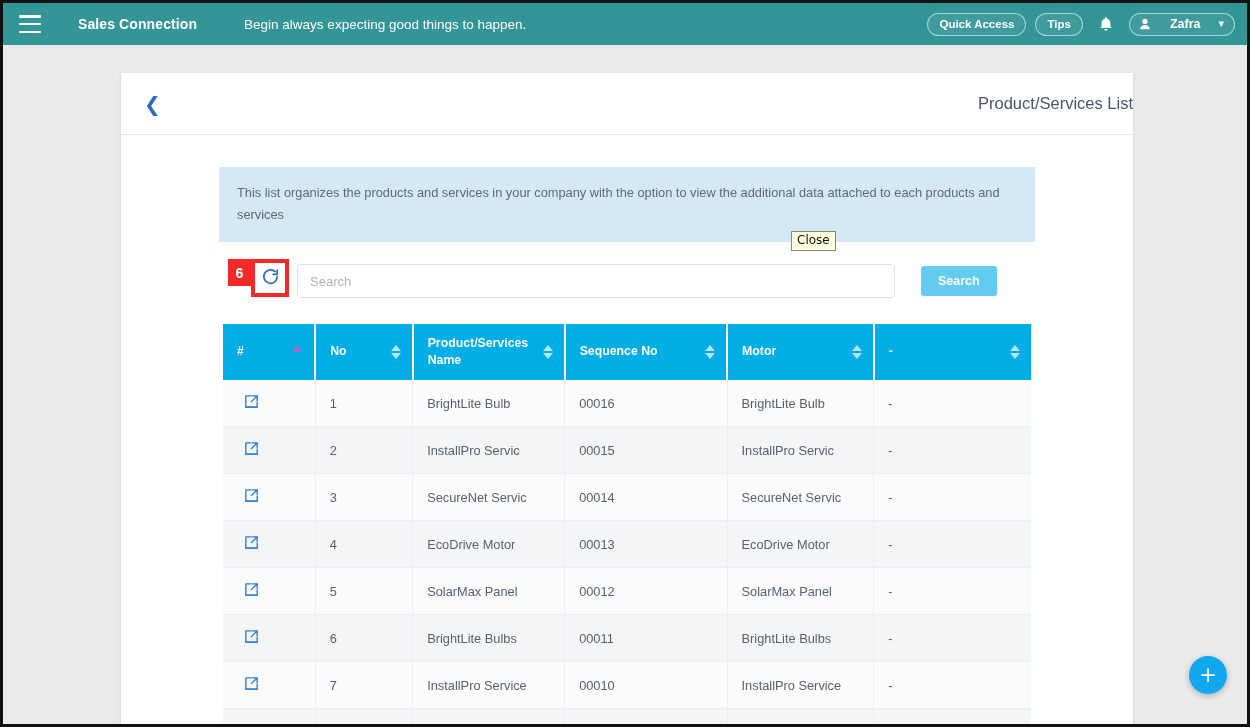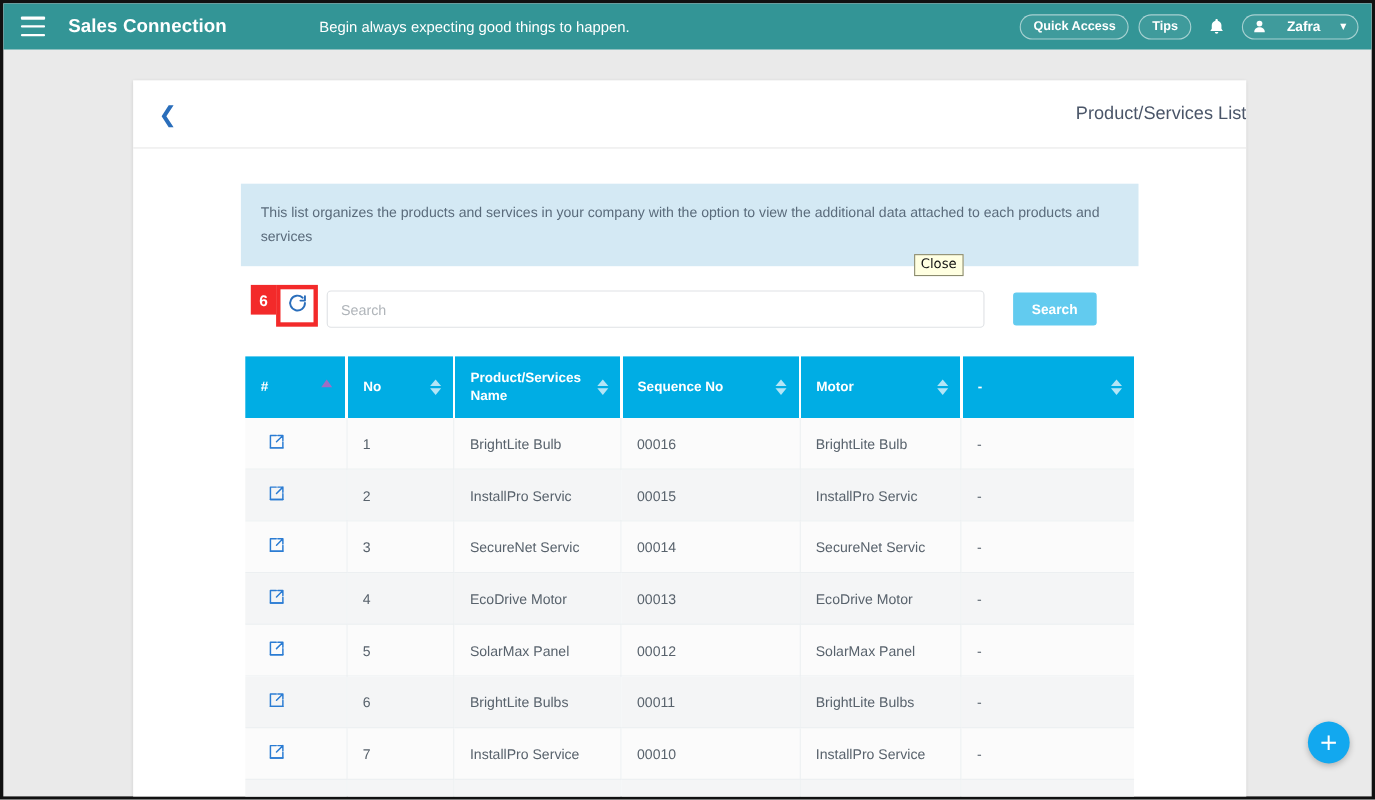--- a/index.html
+++ b/index.html
@@ -21,25 +21,25 @@
   .topbar {
     position: absolute; top: 0; left: 0;
     width: 1244px; height: 42px;
     background: #339596;
     display: flex; align-items: center;
     padding: 0 12px 0 16px;
   }
   .hamburger { width: 22px; height: 18px; display: flex; flex-direction: column; justify-content: space-between; cursor: pointer; flex: 0 0 auto; }
   .hamburger i { display: block; height: 2.5px; background: #ffffff; border-radius: 1px; }
   .brand {
-    color: #ffffff; font-size: 17px; font-weight: bold;
-    margin-left: 21px; letter-spacing: .1px; white-space: nowrap;
+    color: #ffffff; font-size: 14px; font-weight: bold;
+    margin-left: 37px; letter-spacing: .1px; white-space: nowrap;
   }
   .tagline {
-    color: #ffffff; font-size: 13.5px; margin-left: 84px; white-space: nowrap;
+    color: #ffffff; font-size: 13.5px; margin-left: 47px; white-space: nowrap;
   }
   .topright { margin-left: auto; display: flex; align-items: flex-end; gap: 9px; }
   .pill {
     border: 1px solid rgba(255,255,255,.55);
     border-radius: 13px;
     color: #ffffff; font-size: 11.5px; font-weight: bold;
     padding: 4px 11px 5px; white-space: nowrap;
     background: rgba(255,255,255,.06);
     cursor: pointer;
   }
@@ -81,21 +81,21 @@
 
   .infobox {
     margin: 0 auto; width: 816px;
     background: #d4e9f4;
     color: #5a6b7b; font-size: 12.8px; line-height: 1.72;
     padding: 15px 18px 16px 18px;
   }
 
   
   .tooltip {
-    position: absolute; left: 828px; top: 228px;
+    position: absolute; left: 788px; top: 228px;
     background: #ffffe1; border: 1px solid #8a8a6e;
     color: #111111; font-size: 12px;
     padding: 1px 5px 2px; line-height: 1.25;
     font-family: "DejaVu Sans", sans-serif;
     z-index: 40;
   }
 
   
   .toolbar {
     position: relative; margin: 22px auto 0; width: 790px;

